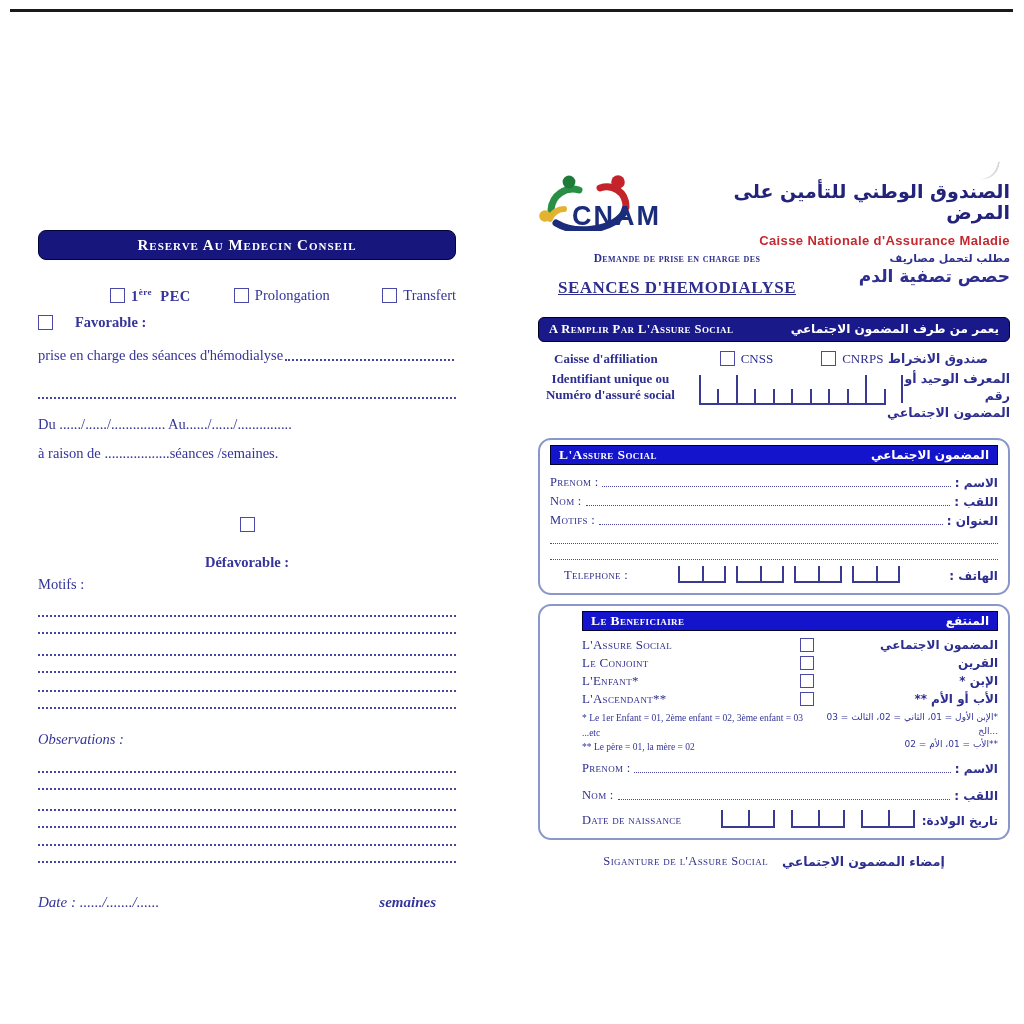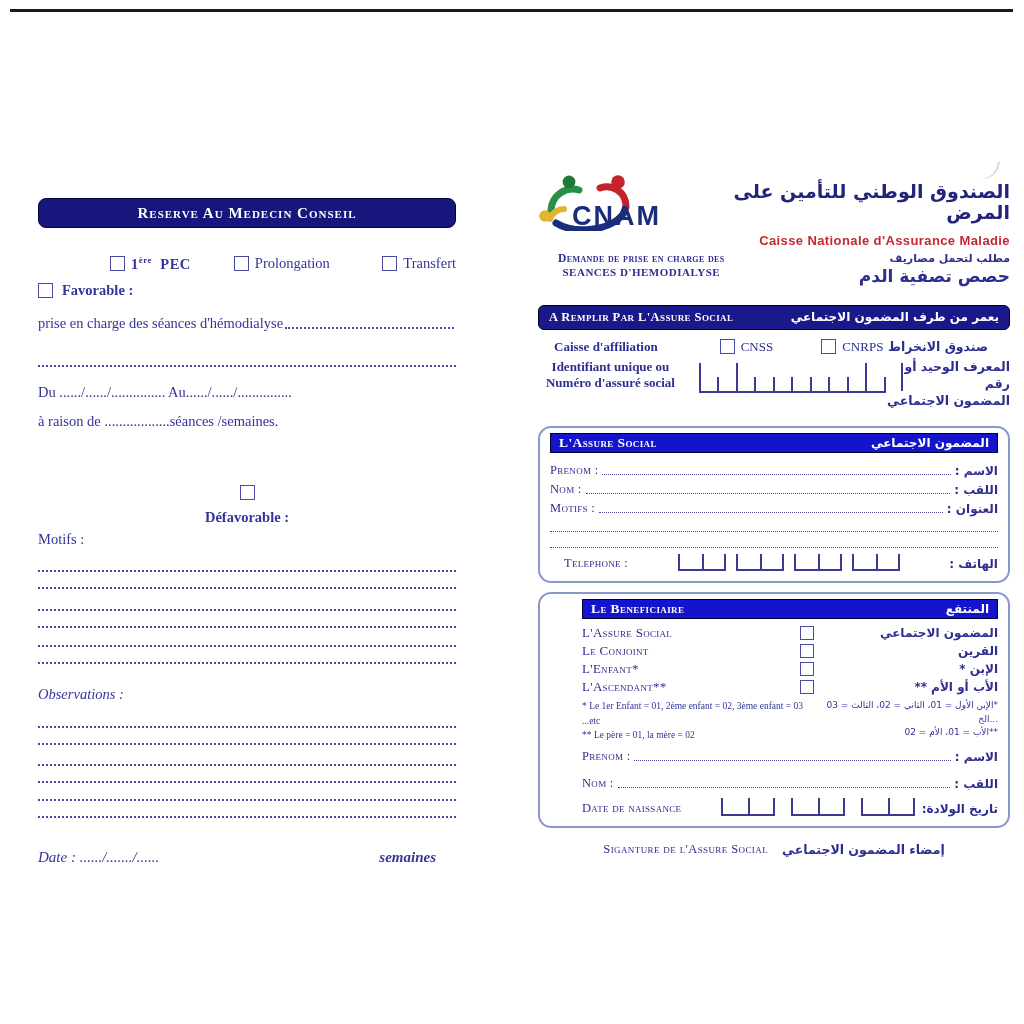--- a/index.html
+++ b/index.html
@@ -6,28 +6,28 @@
   #canvas{position:relative;width:1024px;height:1024px;background:#fff;overflow:hidden;
           font-family:"Liberation Serif","DejaVu Serif",serif;color:#34349a;}
   .top-rule{position:absolute;left:10px;top:9px;width:1003px;height:3px;background:#1a1a1a;}
   .corner-artifact{position:absolute;right:26px;top:158px;width:26px;height:22px;
           border-right:2px solid #c9c9c9;border-radius:0 0 18px 0;transform:rotate(14deg);opacity:.7;}
 
   
   .left-page{position:absolute;left:38px;top:198px;width:418px;}
   .mc-header{background:#16167d;border:1px solid #04043a;border-radius:8px;color:#fff;
      text-align:center;font-weight:bold;font-variant:small-caps;font-size:15px;
-     letter-spacing:1px;height:28px;line-height:28px;}
+     letter-spacing:1px;height:28px;line-height:28px;margin-top:32px;}
   .cb{display:inline-block;width:13px;height:13px;border:1.6px solid #4a4aa6;background:#fff;
      vertical-align:-2px;flex:none;}
   .type-row{display:flex;align-items:center;margin:27px 0 0 72px;gap:6px;font-size:14.5px;}
   .type-row .opt{display:flex;align-items:center;gap:6px;}
   .type-row .gap1{width:52px;} .type-row .gap2{width:68px;}
   .optlab{font-weight:bold;letter-spacing:.5px;}
-  .fav-row{display:flex;align-items:center;gap:9px;font-size:14.5px;margin-top:9px;font-weight:bold;}
+  .fav-row{display:flex;align-items:center;gap:22px;font-size:14.5px;margin-top:9px;font-weight:bold;}
   .textline{font-size:14.5px;margin-top:16px;display:flex;align-items:flex-end;}
   .leader{flex:1;border-bottom:2px dotted #4646a0;margin:0 2px 3px 2px;}
   .dotline{border-bottom:2px dotted #4646a0;height:13px;}
   .motif-lines .dotline{margin-top:2px;} 
   .date-row{display:flex;justify-content:space-between;align-items:flex-end;margin-top:31px;
      font-size:15px;}
   .date-row .date-lbl{font-style:italic;}
   .date-row .sig{font-style:italic;font-weight:bold;padding-right:20px;}
 
   
@@ -35,21 +35,21 @@
   .brand-row{display:flex;align-items:flex-start;gap:8px;}
   .brand-text{flex:1;display:flex;flex-direction:column;align-items:flex-end;padding-top:6px;}
   .org-ar{font-family:"DejaVu Sans",sans-serif;font-weight:bold;font-size:19px;color:#23237b;line-height:1.1;}
   .org-fr{font-family:"Liberation Sans",sans-serif;font-weight:bold;font-size:13px;color:#c42830;
      letter-spacing:.4px;margin-top:10px;}
   .form-code{font-family:"Liberation Sans",sans-serif;font-weight:bold;font-size:21px;color:#1b2a80;
      text-align:right;padding-right:4px;margin-top:-2px;}
   .title-row{display:flex;justify-content:space-between;margin-top:4px;}
   .title-fr{text-align:center;padding-left:20px;}
   .title-fr .t1{font-size:11.5px;font-weight:bold;font-variant:small-caps;letter-spacing:.4px;}
-  .title-fr .t2{font-size:11px;font-weight:bold;letter-spacing:.5px;margin-top:2px;}
+  .title-fr .t2{font-size:17px;font-weight:bold;letter-spacing:.5px;margin-top:14px;text-decoration:underline;}
   .title-ar{text-align:right;font-family:"DejaVu Sans",sans-serif;}
   .title-ar .t1{font-size:11px;font-weight:bold;}
   .title-ar .t2{font-size:17px;font-weight:bold;margin-top:1px;}
   .fill-bar{margin-top:19px;background:#191989;border:1px solid #000020;border-radius:6px;color:#fff;
      display:flex;justify-content:space-between;align-items:center;padding:4px 10px;
      font-weight:bold;font-size:12.5px;}
   .fill-bar .fr{font-variant:small-caps;letter-spacing:.4px;}
   .fill-bar .ar{font-family:"DejaVu Sans",sans-serif;font-size:12px;}
   .aff-row{display:flex;align-items:center;margin-top:9px;font-size:13px;}
   .aff-row .aff-label{font-weight:bold;margin-left:16px;}

